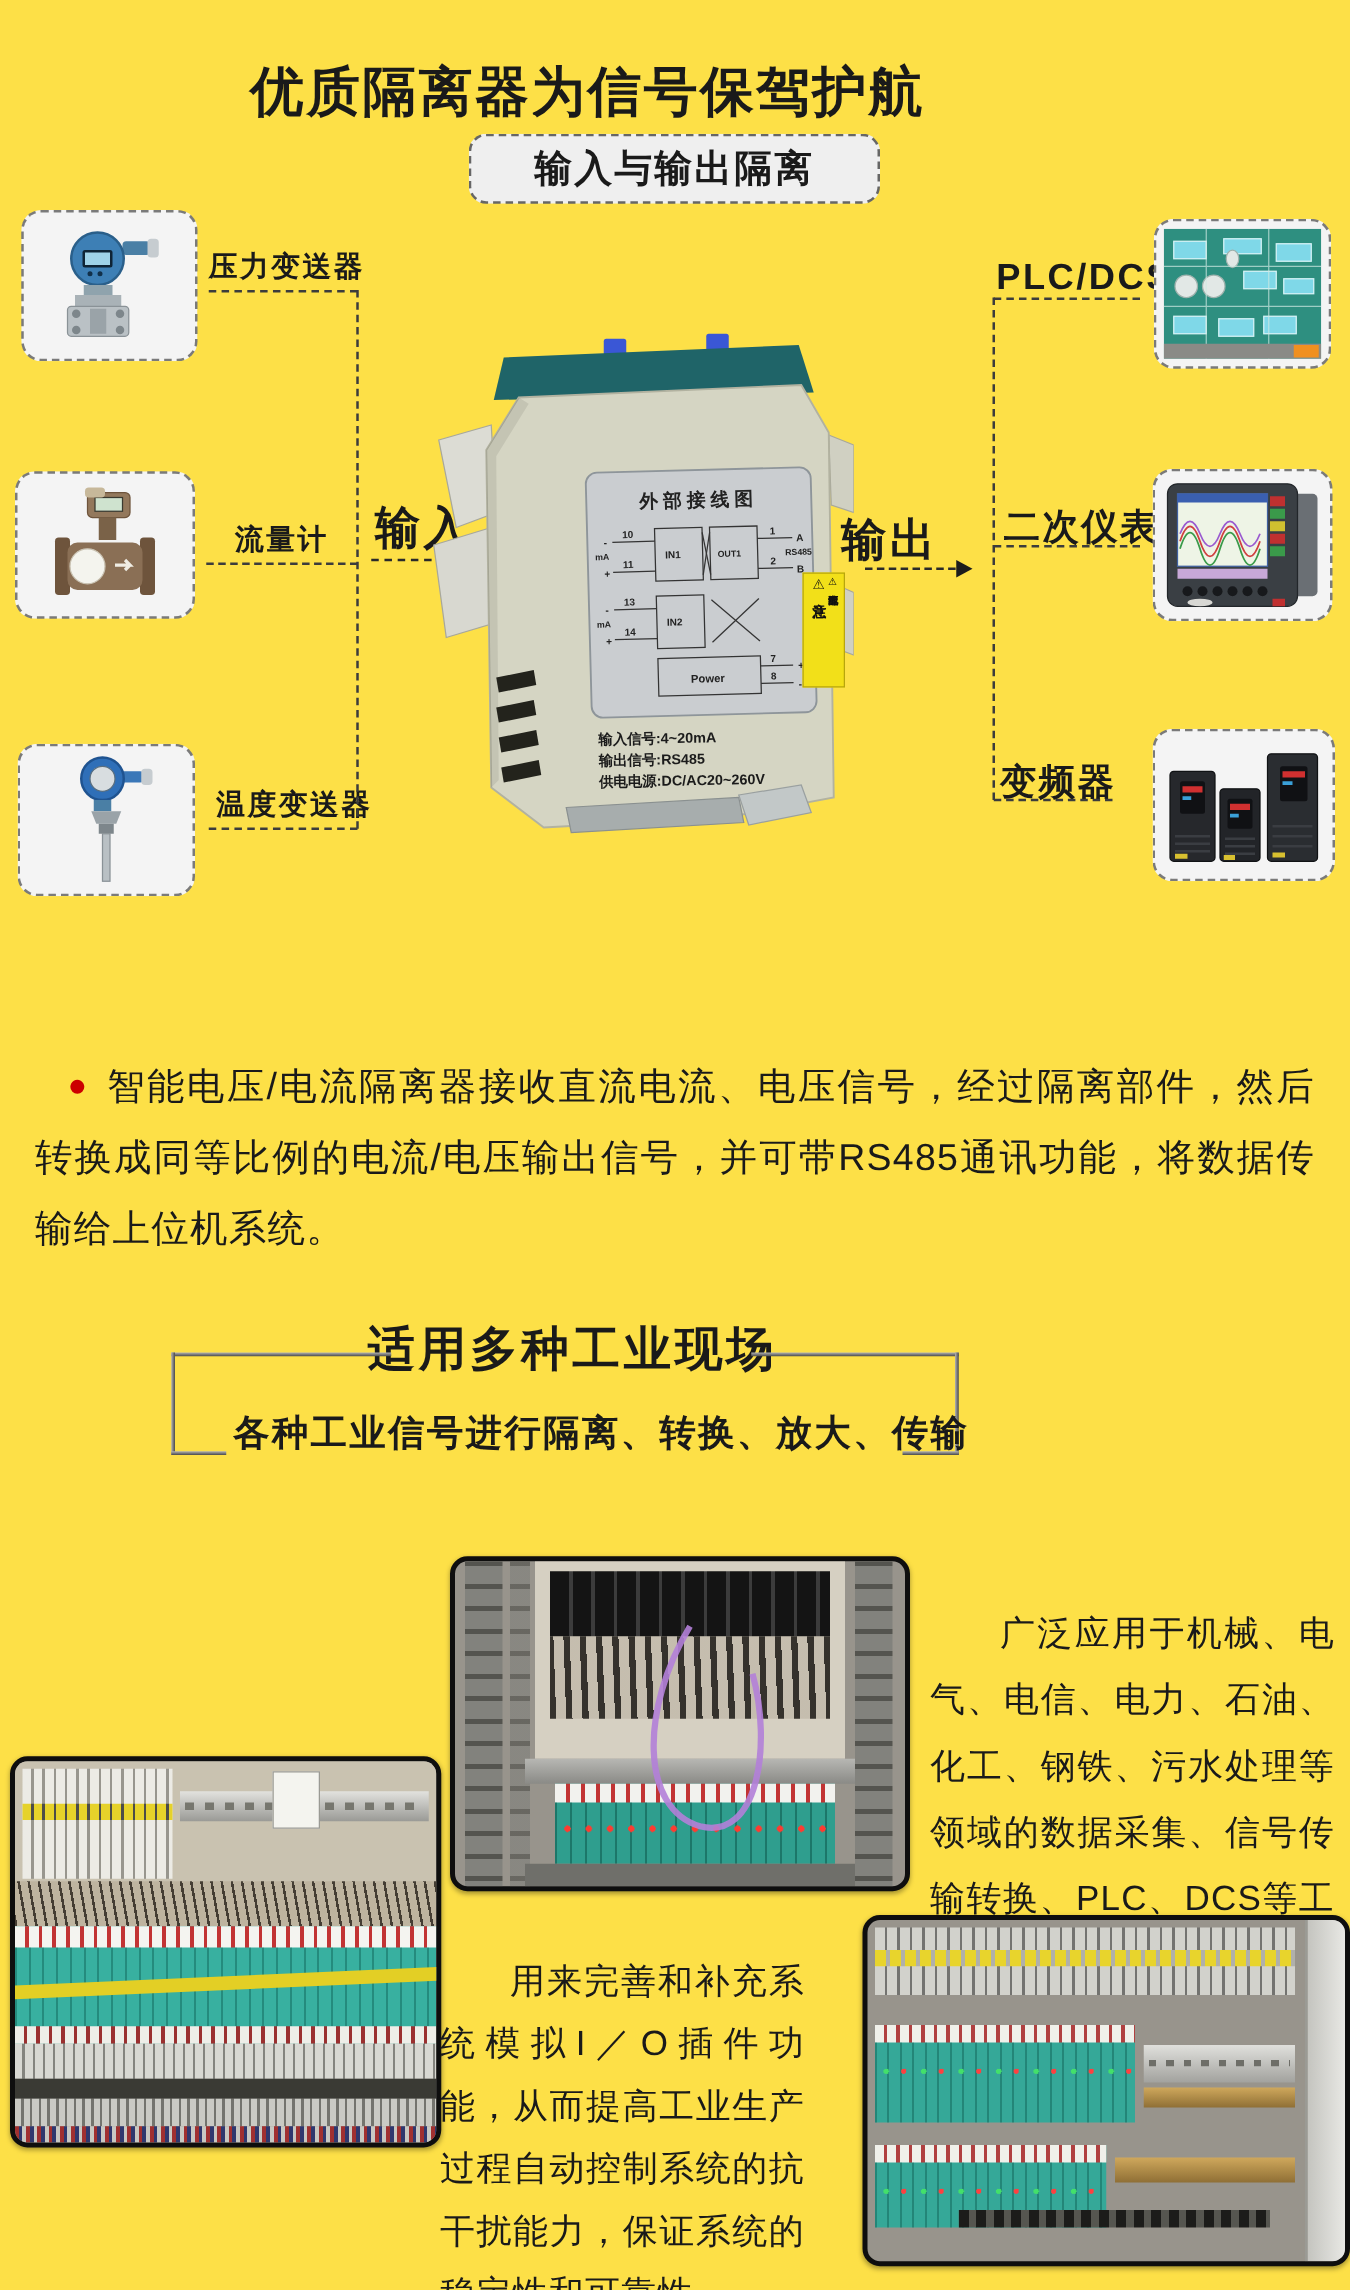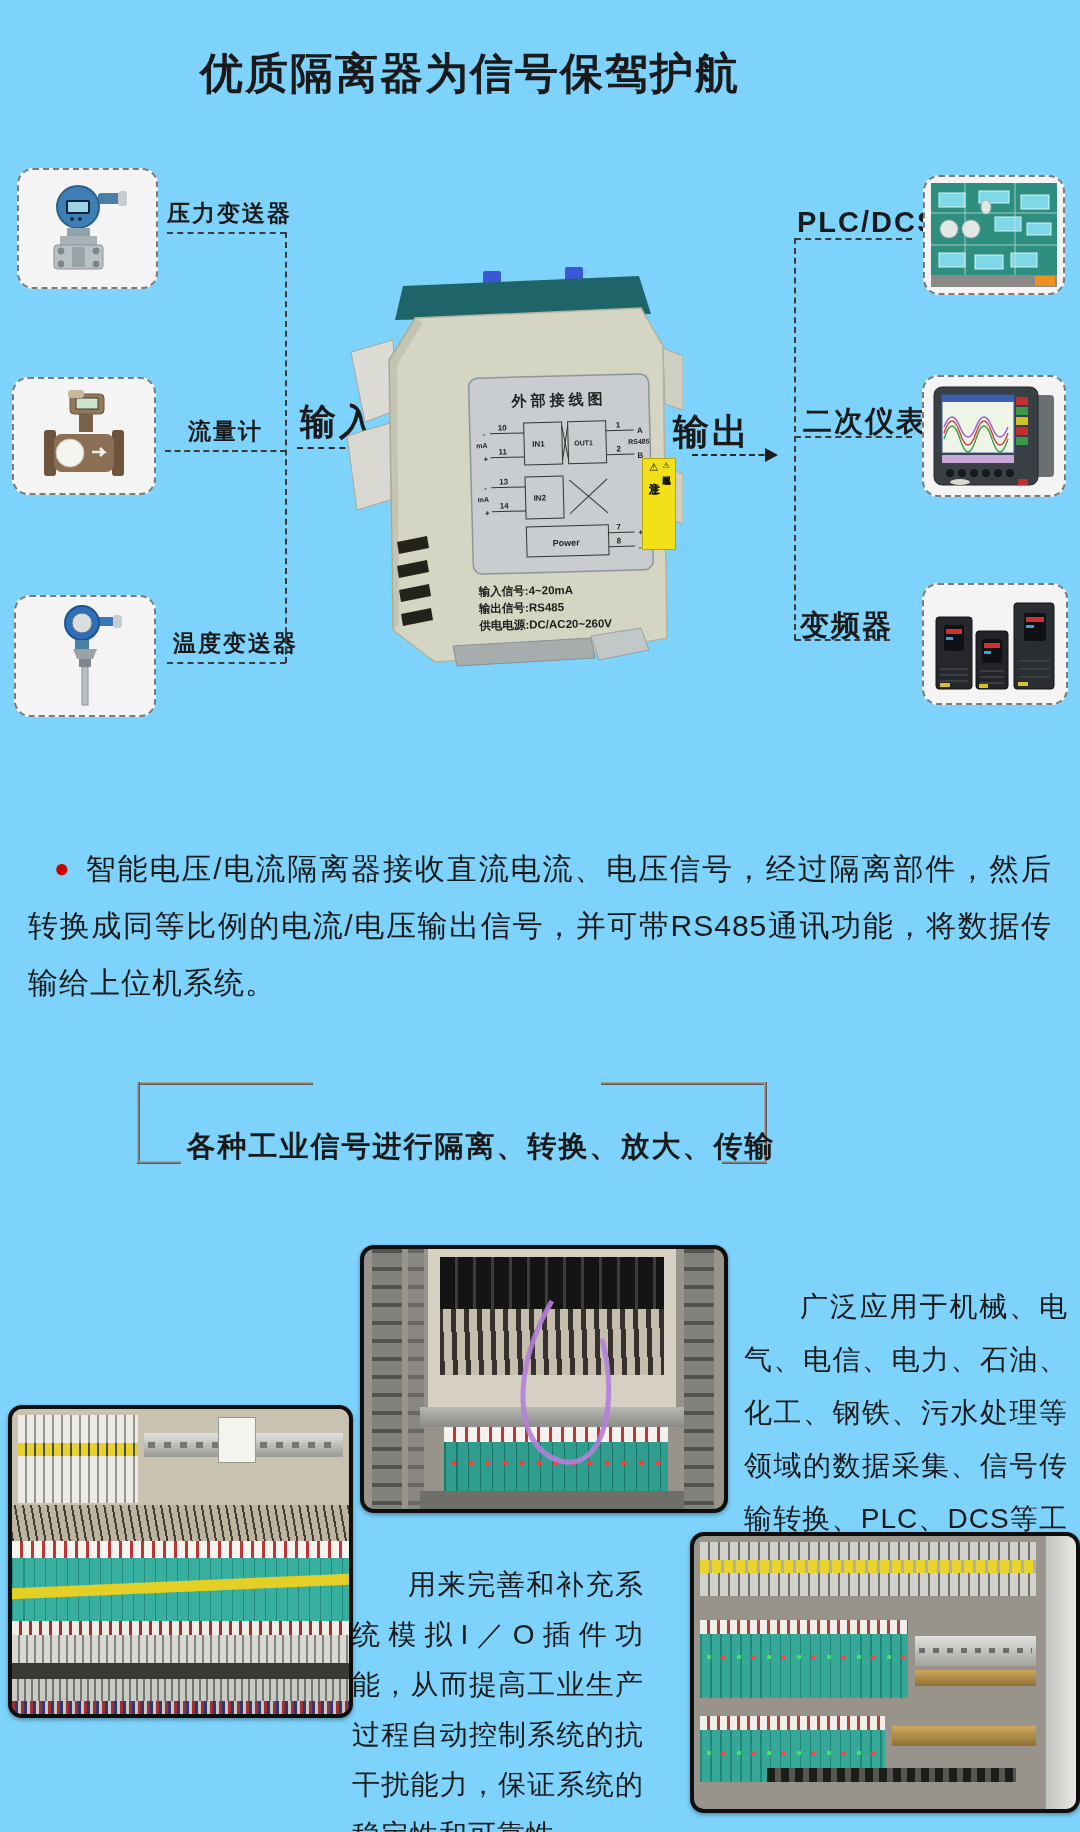--- a/index.html
+++ b/index.html
@@ -1,16 +1,16 @@
 <!DOCTYPE html>
 <html><head>
 <meta charset="utf-8">
 <style>
   html,body{margin:0;padding:0;background:#ffffff;}
-  .page{position:relative;width:1080px;height:1832px;background:#7dd3fc;overflow:hidden;
+  .page{position:relative;width:1080px;height:1832px;background:#fde047;overflow:hidden;
         font-family:"Liberation Sans","DejaVu Sans",sans-serif;color:#1a1a1a;}
   .abs{position:absolute;}
 
   
   .main-title{left:0;top:16px;width:940px;text-align:center;font-size:43px;font-weight:700;letter-spacing:2px;}
   .badge{border:2px dashed #666;border-radius:14px;background:#efefef;display:flex;align-items:center;justify-content:center;font-weight:700;}
   .badge-top{left:375px;top:107px;width:325px;height:52px;font-size:30px;letter-spacing:2px;}
   .badge-mid{left:352px;top:733px;width:352px;height:72px;font-size:33px;letter-spacing:1px;}
 
   
@@ -103,20 +103,23 @@
   .fields-text{left:744px;top:1280px;width:324px;}
   .purpose-text{left:352px;top:1560px;width:292px;line-height:50px;}
 </style>
 </head>
 <body>
 
 <div class="page">
 
   <h1 class="abs main-title">优质隔离器为信号保驾护航</h1>
 
+  <div class="abs badge badge-top">
+    <span>输入与输出隔离</span>
+  </div>
 
   <div class="abs dash-box" style="left:17px;top:168px;width:137px;height:117px;">
     <svg width="100" height="104" viewBox="0 0 100 104">
       <rect x="60" y="16" width="22" height="11" rx="3" fill="#4a7fa5"></rect>
       <rect x="80" y="14" width="9" height="15" rx="3" fill="#c6ccd0"></rect>
       <circle cx="40" cy="30" r="21" fill="#3d7fb5" stroke="#2a5f8a" stroke-width="2"></circle>
       <rect x="28" y="23" width="24" height="14" rx="2" fill="#0f2436"></rect>
       <rect x="30" y="25" width="20" height="10" fill="#9fd2e8"></rect>
       <circle cx="34" cy="42" r="2" fill="#11304a"></circle>
         <circle cx="42" cy="42" r="2" fill="#11304a"></circle>
@@ -345,20 +348,21 @@
         <rect x="10" y="92" width="10" height="4"></rect>
           <rect x="49" y="93" width="9" height="4"></rect>
           <rect x="88" y="91" width="10" height="4"></rect>
       </g>
     </svg>
   </div>
 
 
   <p class="abs intro" style="margin:0;"><span class="bullet">●</span><span>智能电压/电流隔离器接收直流电流、电压信号，经过隔离部件，然后转换成同等比例的电流/电压输出信号，并可带RS485通讯功能，将数据传输给上位机系统。</span></p>
 
+  <div class="abs sec-title">适用多种工业现场</div>
   <div class="abs frame-h" style="left:137px;top:1082px;width:176px;"></div>
   <div class="abs frame-h" style="left:601px;top:1082px;width:166px;"></div>
   <div class="abs frame-v" style="left:137px;top:1082px;height:82px;"></div>
   <div class="abs frame-v" style="left:764px;top:1082px;height:82px;"></div>
   <div class="abs frame-h" style="left:137px;top:1161px;width:44px;"></div>
   <div class="abs frame-h" style="left:722px;top:1161px;width:45px;"></div>
   <div class="abs sec-sub">各种工业信号进行隔离、转换、放大、传输</div>
 
   <div class="abs photo" style="left:360px;top:1245px;width:360px;height:260px;">
     <div class="pA-rail" style="left:8px;width:30px;"></div>

